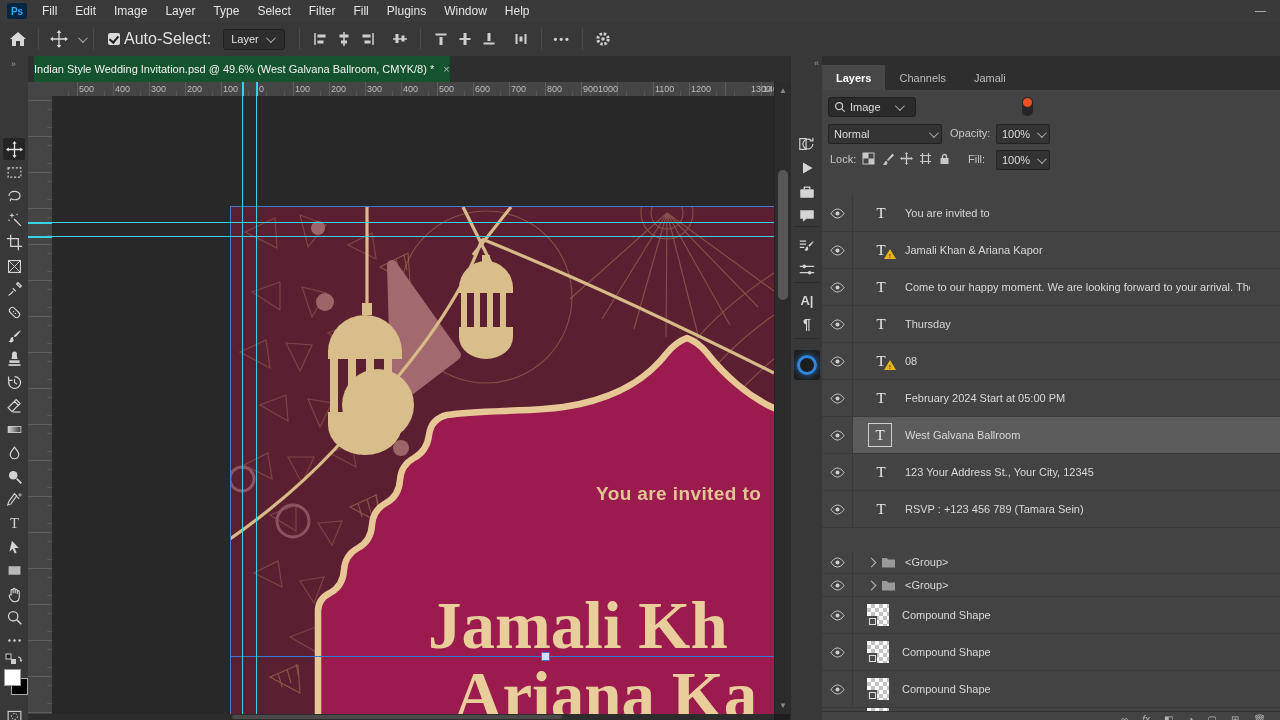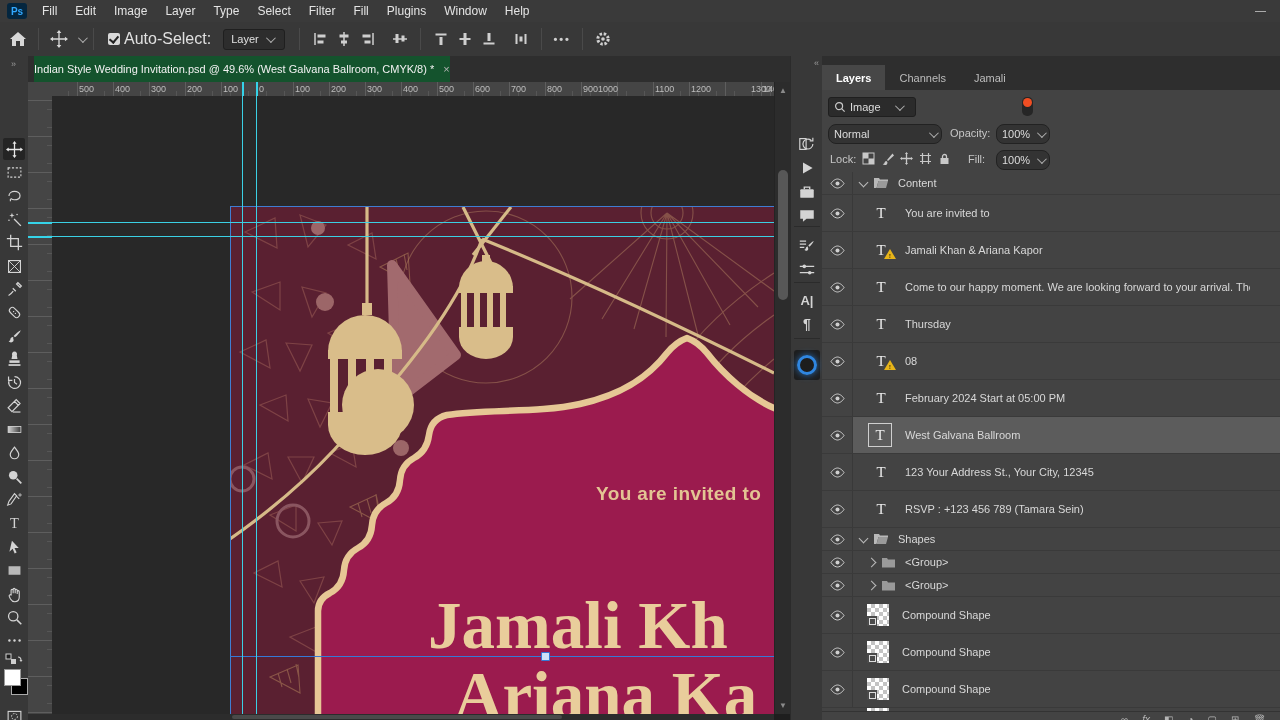--- a/index.html
+++ b/index.html
@@ -64,21 +64,21 @@
   #lp-tabs{position:absolute;left:0;top:0;width:458px;height:34px;background:#2e2e2e;display:flex;align-items:flex-end;}
   .lp-tab{height:25px;display:flex;align-items:center;padding:0 14px;font-size:11px;color:#bdbdbd;}
   .lp-tab.active{background:#474747;color:#ffffff;font-weight:bold;}
   .lp-row-label{color:#c6c6c6;font-size:11px;}
   #lp-filter{position:absolute;left:0;top:34px;width:458px;height:32px;}
   #lp-search{position:absolute;left:6px;top:7px;width:76px;height:18px;background:#2b2b2b;border:1px solid #1f1f1f;border-radius:3px;display:flex;align-items:center;padding:0 5px;color:#dddddd;font-size:11px;}
   #lp-toggle{position:absolute;left:200px;top:7px;width:11px;height:19px;background:#262626;border-radius:5px;}
   #lp-toggle .dot{position:absolute;left:1px;top:1px;width:9px;height:9px;background:#f04e23;border-radius:50%;}
   #lp-blend{position:absolute;left:0;top:66px;width:458px;height:26px;}
   #lp-lock{position:absolute;left:0;top:92px;width:458px;height:26px;}
-  .val-box{height:18px;background:#333333;border:1px solid #222222;border-radius:8px;display:flex;align-items:center;color:#dcdcdc;font-size:11px;padding:0 5px;}
+  .val-box{height:18px;background:#333333;border:1px solid #222222;border-radius:2px;display:flex;align-items:center;color:#dcdcdc;font-size:11px;padding:0 5px;}
   .lock-icons{display:flex;align-items:center;gap:6px;}
   #lp-rows{position:absolute;left:0;top:116px;width:458px;height:539px;overflow:hidden;background:#434343;}
   .lrow{position:absolute;left:0;width:458px;border-bottom:1px solid #3a3a3a;box-sizing:border-box;}
   .eyecell{position:absolute;left:0;top:0;bottom:0;width:30px;display:flex;align-items:center;justify-content:center;border-right:1px solid #393939;}
   .sel-bg{position:absolute;left:30px;top:0;bottom:0;right:0;background:#5c5c5c;}
   .rowflex{position:absolute;left:30px;top:0;bottom:0;right:0;display:flex;align-items:center;}
   .chev-open{width:6px;height:6px;border-right:1.5px solid #bbb;border-bottom:1.5px solid #bbb;transform:rotate(45deg);margin:0 6px 2px 8px;}
   .chev-closed{width:6px;height:6px;border-right:1.5px solid #bbb;border-bottom:1.5px solid #bbb;transform:rotate(-45deg);margin:0 6px 0 16px;}
   .t-thumb{width:22px;height:22px;display:flex;align-items:center;justify-content:center;color:#ececec;font-family:"Liberation Serif",serif;font-size:15px;margin-left:18px;position:relative;}
   .t-thumb.boxed{border:1px solid #cfcfcf;margin-left:16px;}
@@ -615,36 +615,20 @@
     </div>
     <span class="lp-row-label" style="position:absolute;left:146px;top:5px;">Fill:</span>
     <div class="val-box" style="position:absolute;left:174px;top:2px;width:42px;">
       <span>100%</span>
         <span class="chevd" style="margin-left:auto;"></span>
     </div>
   </div>
 
   <div id="lp-rows">
 
-    <div class="lrow" style="top:0;height:23px;">
-      <div class="eyecell">
-          <svg width="15" height="11" viewBox="0 0 15 11">
-            <path d="M1 5.5C3.2 2 6 1 7.5 1s4.3 1 6.5 4.5C11.8 9 9 10 7.5 10S3.2 9 1 5.5z" fill="none" stroke="#cfcfcf"></path>
-            <circle cx="7.5" cy="5.5" r="2" fill="#cfcfcf"></circle>
-          </svg>
-        </div>
-      <div class="rowflex">
-          <span class="chev-open"></span>
-        <svg width="16" height="12" viewBox="0 0 16 12">
-            <path d="M1 1h5l1 1.5h8V4H5.5L3.5 11H1z" fill="#b9b9b9"></path>
-            <path d="M5.5 4H15l-2 7H3.5z" fill="#9a9a9a"></path>
-          </svg>
-        <span class="lname" style="margin-left:9px;">Content</span>
-        </div>
-    </div>
 
     <div class="lrow" style="top:23px;height:37px;">
       <div class="eyecell">
           <svg width="15" height="11" viewBox="0 0 15 11">
             <path d="M1 5.5C3.2 2 6 1 7.5 1s4.3 1 6.5 4.5C11.8 9 9 10 7.5 10S3.2 9 1 5.5z" fill="none" stroke="#cfcfcf"></path>
             <circle cx="7.5" cy="5.5" r="2" fill="#cfcfcf"></circle>
           </svg>
         </div>
       <div class="rowflex">
           <span class="t-thumb">T</span>
@@ -751,36 +735,20 @@
             <path d="M1 5.5C3.2 2 6 1 7.5 1s4.3 1 6.5 4.5C11.8 9 9 10 7.5 10S3.2 9 1 5.5z" fill="none" stroke="#cfcfcf"></path>
             <circle cx="7.5" cy="5.5" r="2" fill="#cfcfcf"></circle>
           </svg>
         </div>
       <div class="rowflex">
           <span class="t-thumb">T</span>
         <span class="lname">RSVP : +123 456 789 (Tamara Sein)</span>
         </div>
     </div>
 
-    <div class="lrow" style="top:356px;height:23px;">
-      <div class="eyecell">
-          <svg width="15" height="11" viewBox="0 0 15 11">
-            <path d="M1 5.5C3.2 2 6 1 7.5 1s4.3 1 6.5 4.5C11.8 9 9 10 7.5 10S3.2 9 1 5.5z" fill="none" stroke="#cfcfcf"></path>
-            <circle cx="7.5" cy="5.5" r="2" fill="#cfcfcf"></circle>
-          </svg>
-        </div>
-      <div class="rowflex">
-          <span class="chev-open"></span>
-        <svg width="16" height="12" viewBox="0 0 16 12">
-            <path d="M1 1h5l1 1.5h8V4H5.5L3.5 11H1z" fill="#b9b9b9"></path>
-            <path d="M5.5 4H15l-2 7H3.5z" fill="#9a9a9a"></path>
-          </svg>
-        <span class="lname" style="margin-left:9px;">Shapes</span>
-        </div>
-    </div>
     <div class="lrow" style="top:379px;height:23px;">
       <div class="eyecell">
           <svg width="15" height="11" viewBox="0 0 15 11">
             <path d="M1 5.5C3.2 2 6 1 7.5 1s4.3 1 6.5 4.5C11.8 9 9 10 7.5 10S3.2 9 1 5.5z" fill="none" stroke="#cfcfcf"></path>
             <circle cx="7.5" cy="5.5" r="2" fill="#cfcfcf"></circle>
           </svg>
         </div>
       <div class="rowflex">
           <span class="chev-closed"></span>
         <svg width="15" height="11" viewBox="0 0 15 11">

